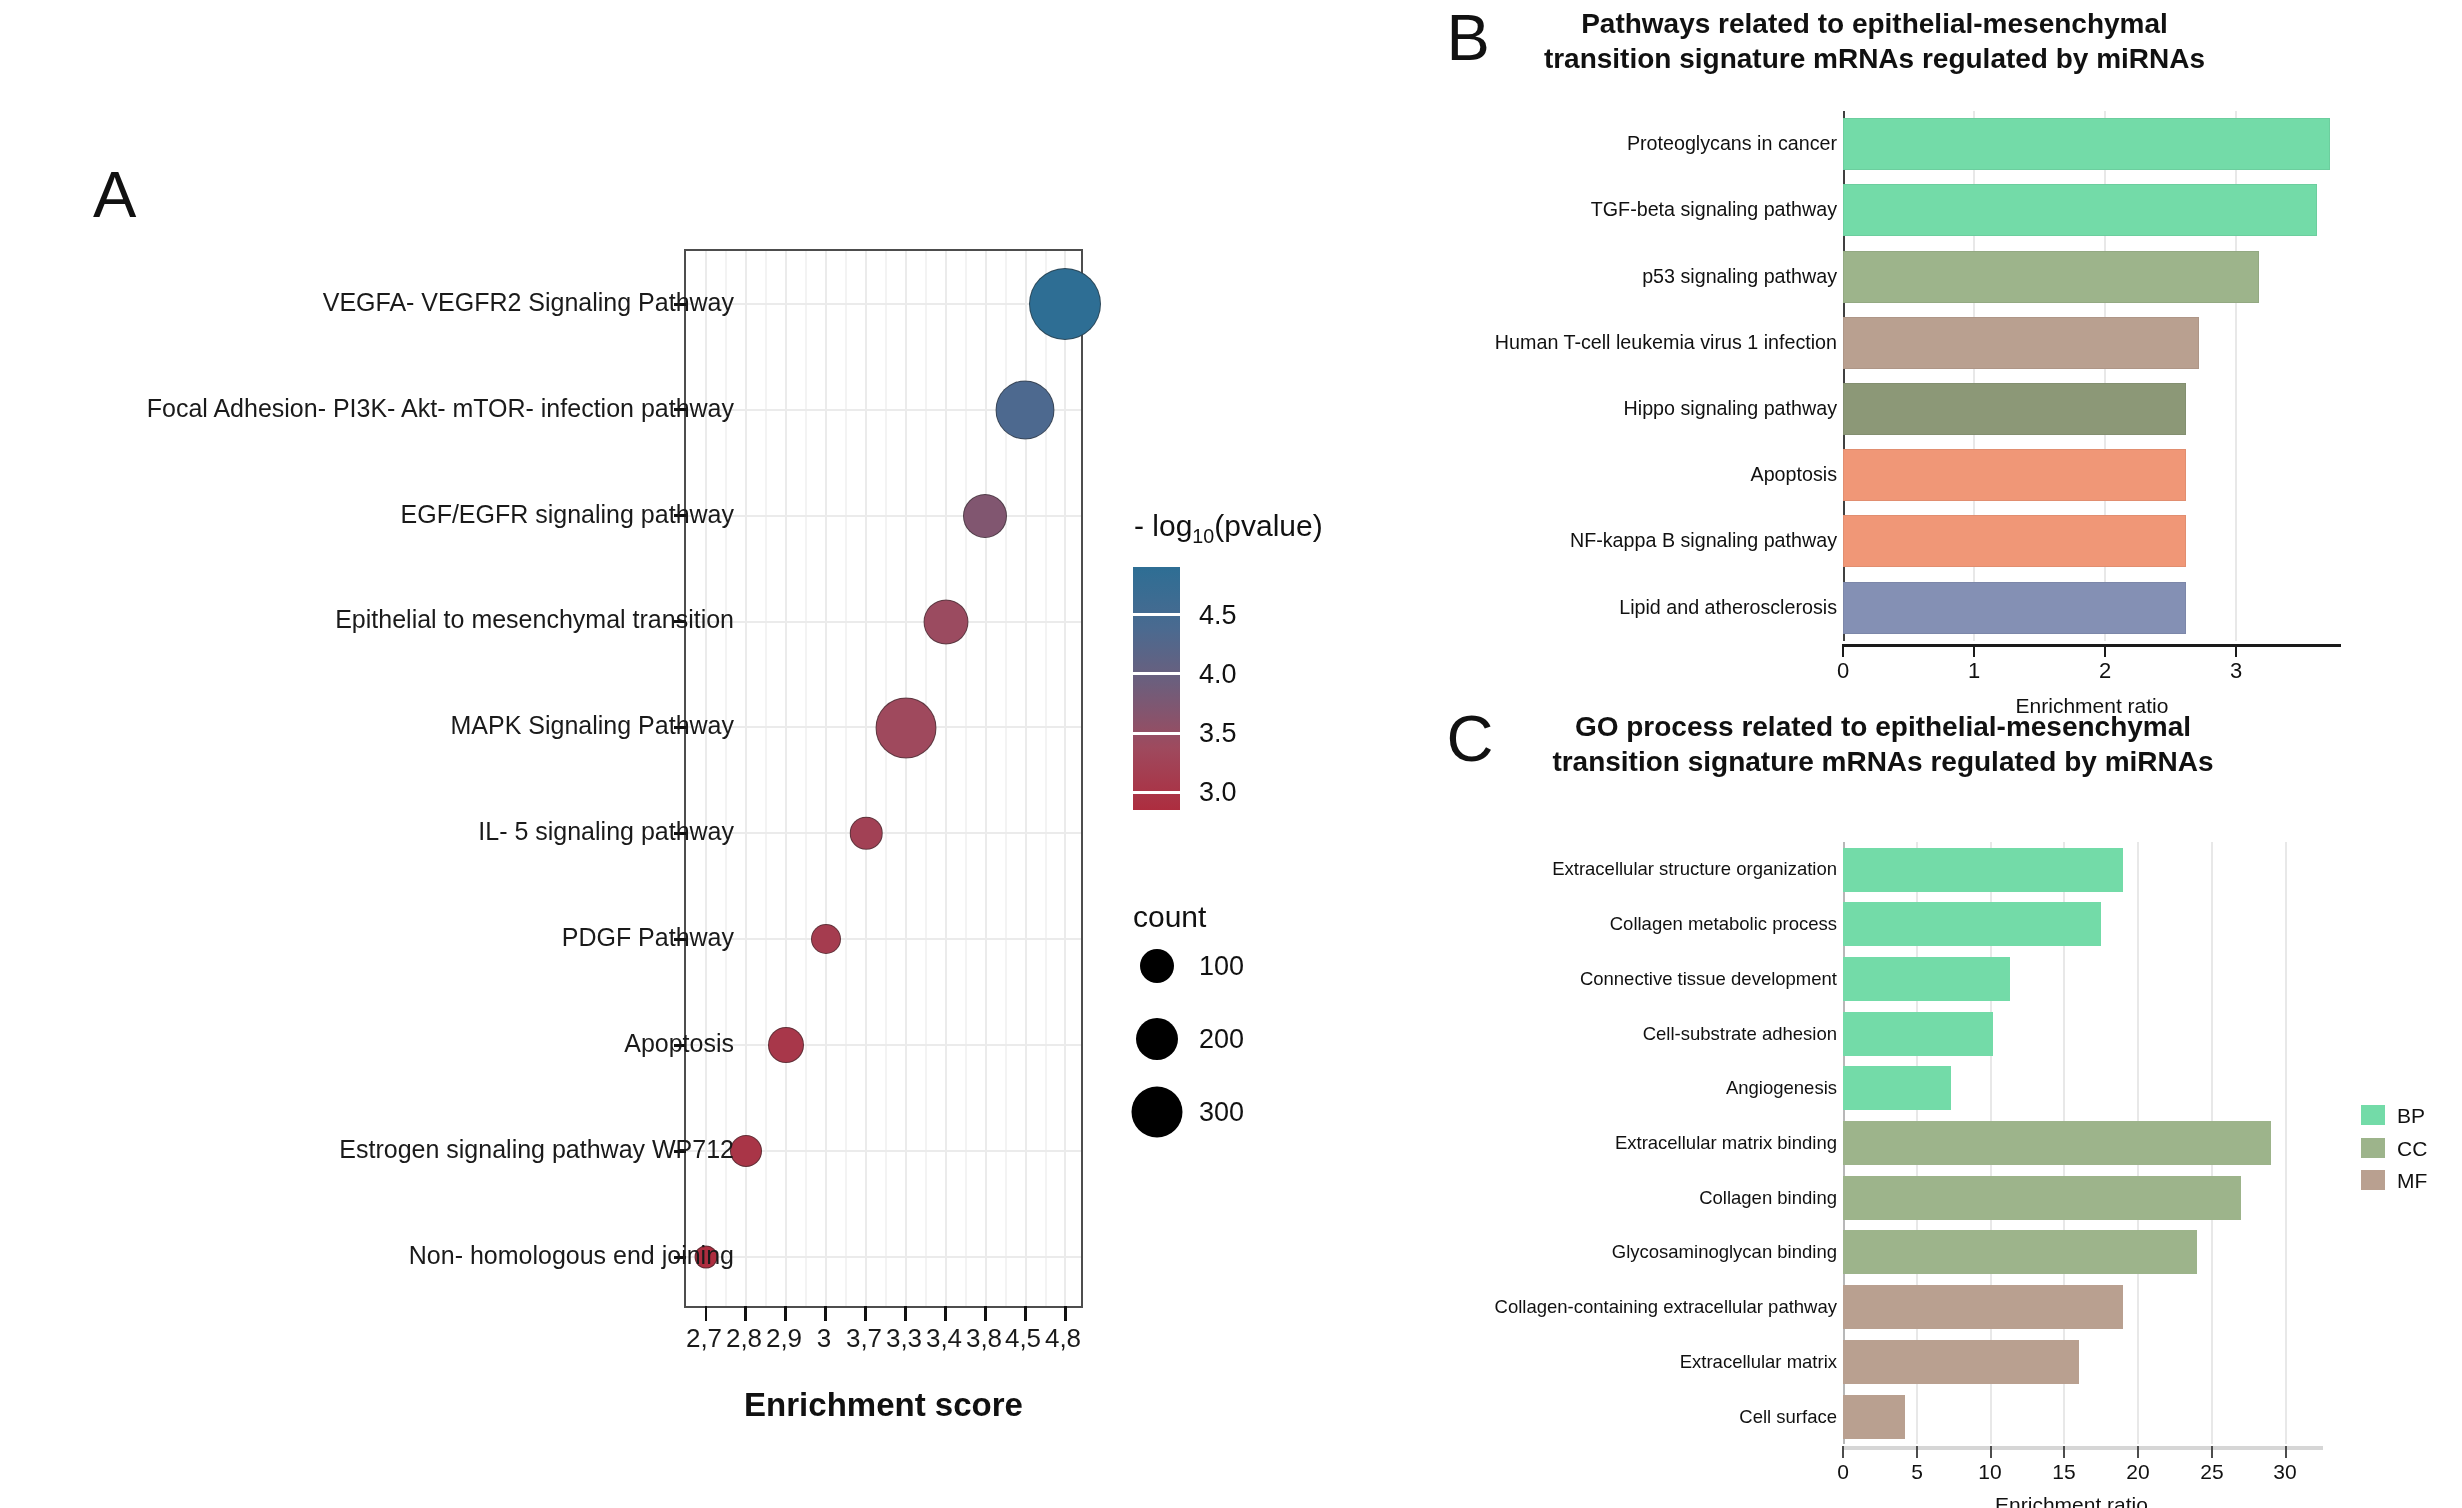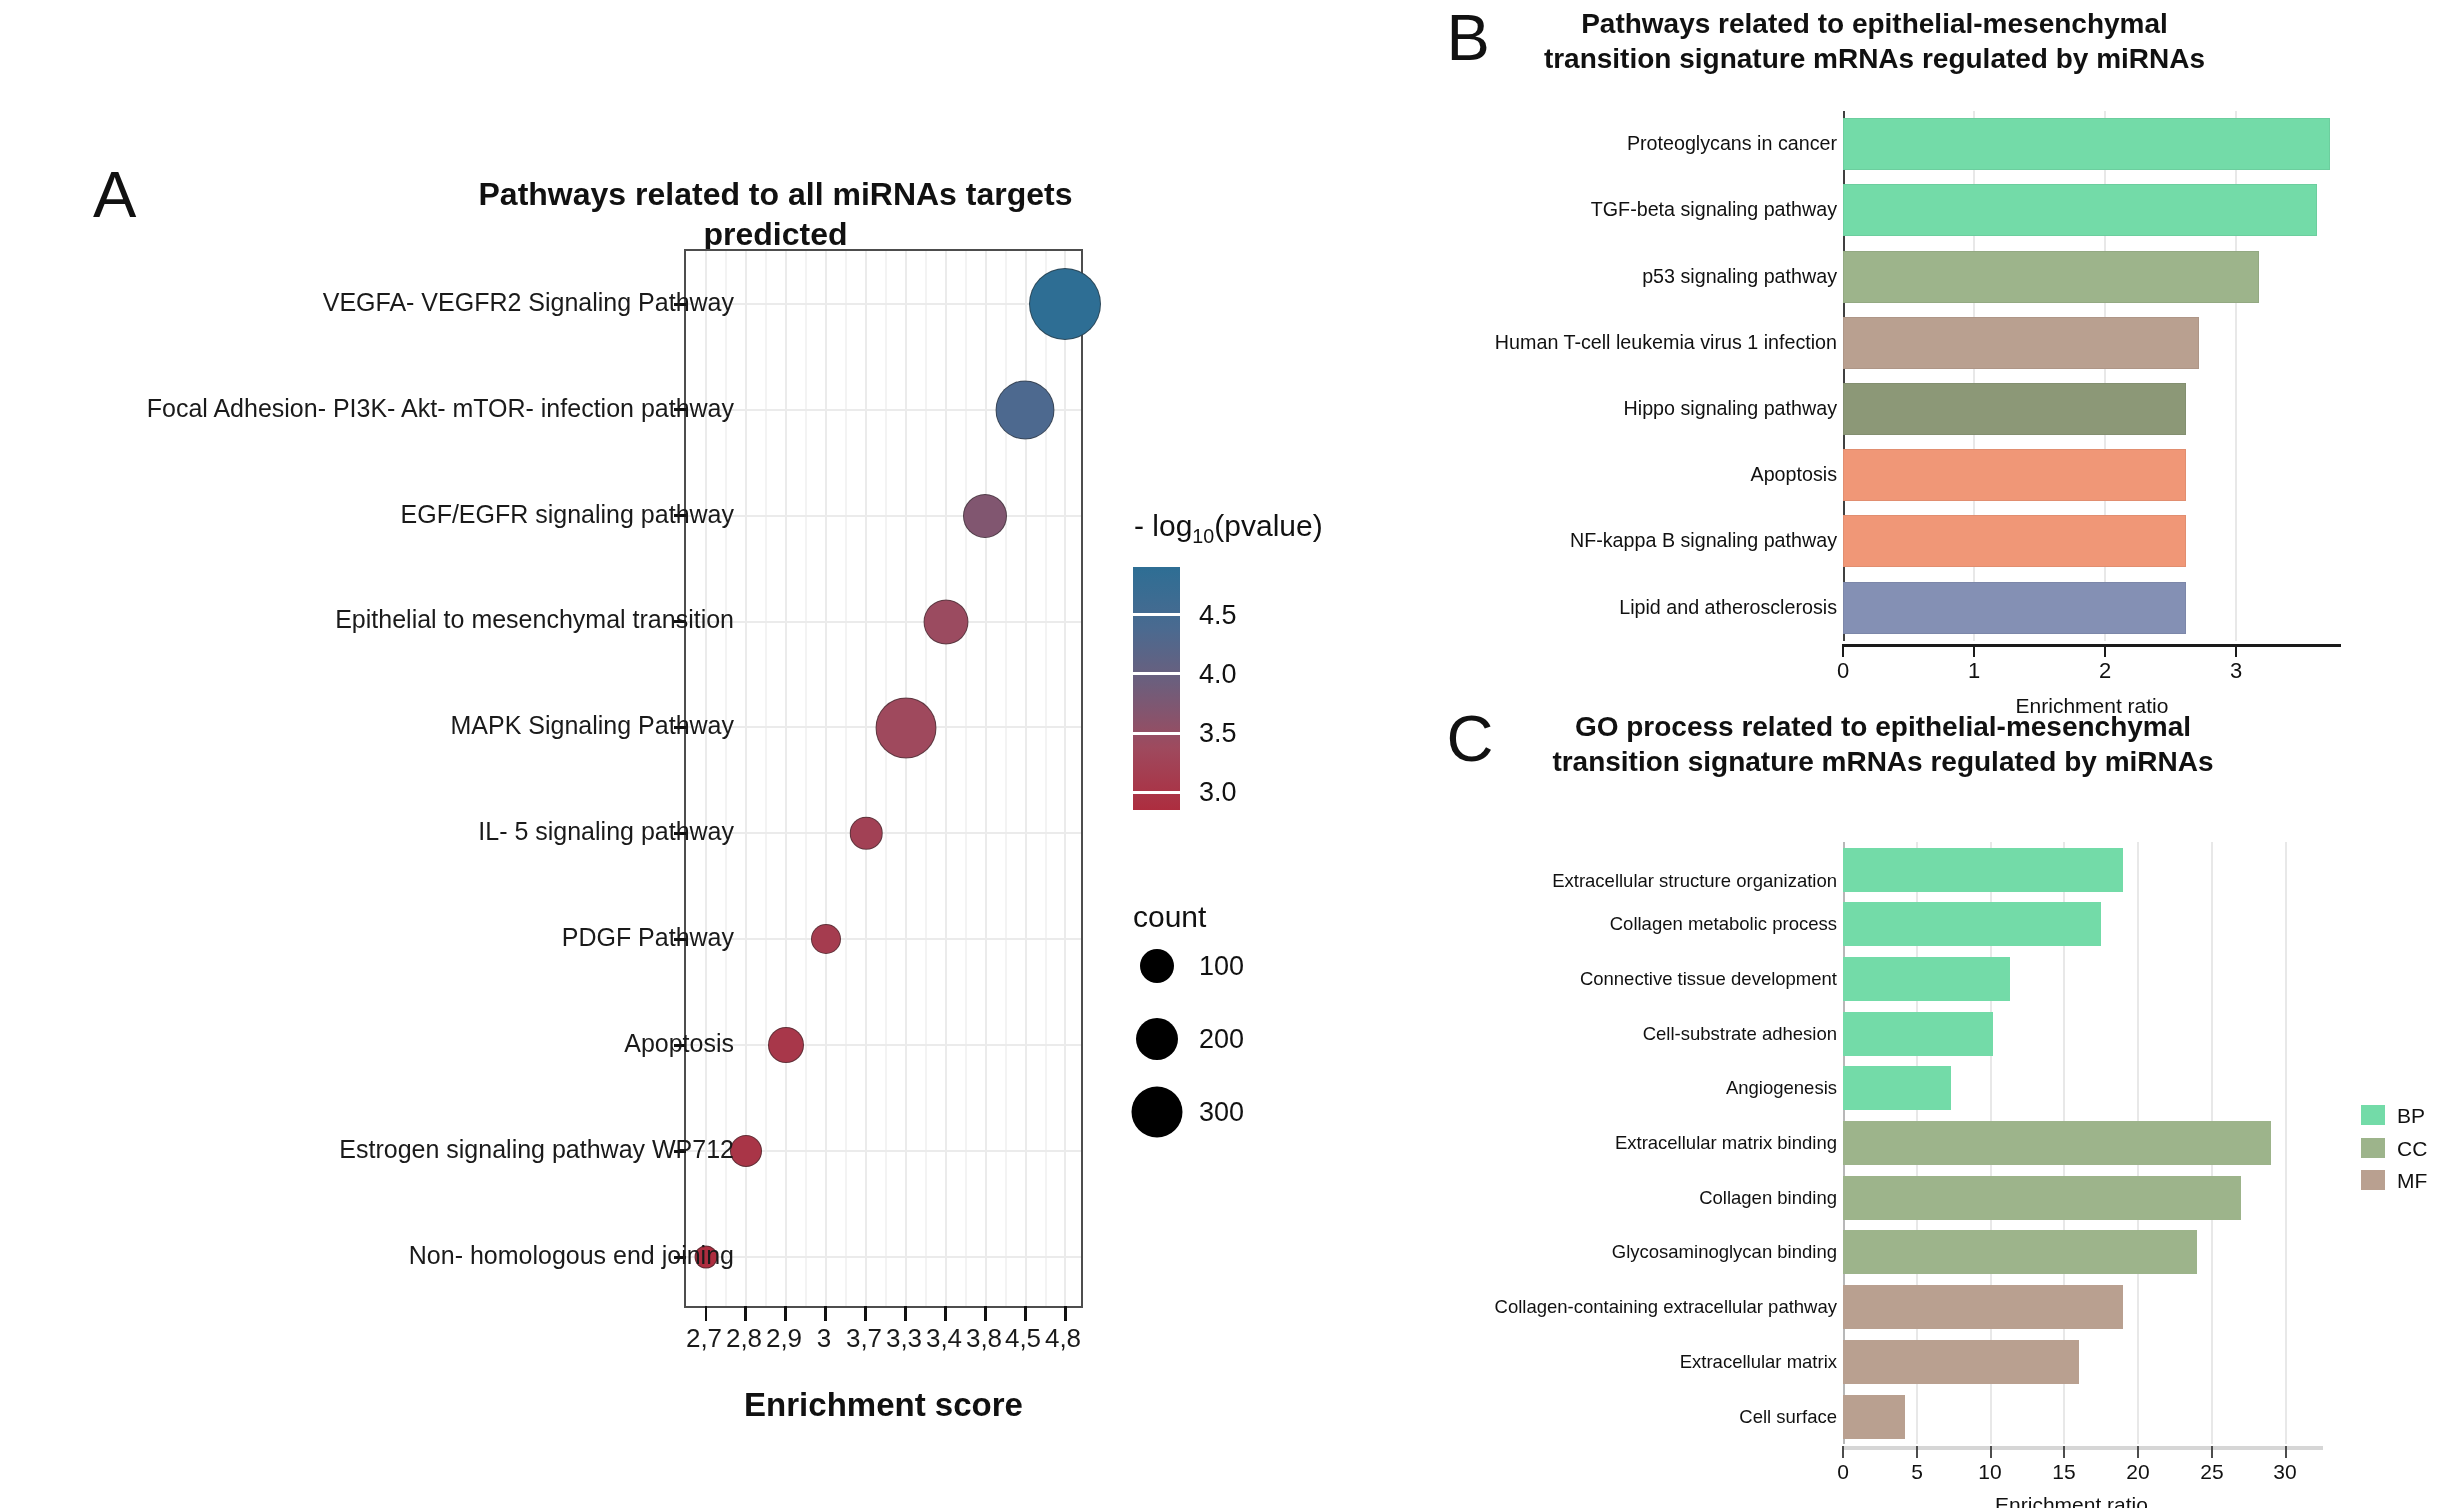--- a/index.html
+++ b/index.html
@@ -199,21 +199,20 @@
     font-size: 21px; color: #111;
     transform: translateY(-50%); line-height: 1;
   }
 </style>
 </head>
 <body>
 
 <div id="panel-a">
   <div class="panel-letter" style="left:93px; top:162px;">A</div>
 
-  <div class="chart-title" id="a-title">Pathways related to all miRNAs targets predicted</div>
 
   <div id="a-plotbox">
       <div class="a-vgrid" style="left: 19px;"></div>
       <div class="a-xtick" style="left: 18.5px;"></div>
       <div class="a-vgrid" style="left: 59px;"></div>
       <div class="a-xtick" style="left: 58px;"></div>
       <div class="a-vgrid" style="left: 99px;"></div>
       <div class="a-xtick" style="left: 98px;"></div>
       <div class="a-vgrid" style="left: 139px;"></div>
       <div class="a-xtick" style="left: 138px;"></div>
@@ -388,21 +387,21 @@
   <div id="c-axis">
       <div class="c-xtick" style="left: -0.9px;"></div>
       <div class="c-xtick" style="left: 73px;"></div>
       <div class="c-xtick" style="left: 147px;"></div>
       <div class="c-xtick" style="left: 220px;"></div>
       <div class="c-xtick" style="left: 294px;"></div>
       <div class="c-xtick" style="left: 368px;"></div>
       <div class="c-xtick" style="left: 442px;"></div>
     </div>
   <div id="c-xtitle" style="top: 810px;">Enrichment ratio</div>
-<div class="c-cat" style="top: 186px; margin-top: 12px;">Extracellular structure organization</div>
+<div class="c-cat" style="top: 186px;">Extracellular structure organization</div>
     <div class="c-cat" style="top: 241px;">Collagen metabolic process</div>
     <div class="c-cat" style="top: 296px;">Connective tissue development</div>
     <div class="c-cat" style="top: 351px;">Cell-substrate adhesion</div>
     <div class="c-cat" style="top: 405px;">Angiogenesis</div>
     <div class="c-cat" style="top: 460px;">Extracellular matrix binding</div>
     <div class="c-cat" style="top: 515px;">Collagen binding</div>
     <div class="c-cat" style="top: 569px;">Glycosaminoglycan binding</div>
     <div class="c-cat" style="top: 624px;">Collagen-containing extracellular pathway</div>
     <div class="c-cat" style="top: 679px;">Extracellular matrix</div>
     <div class="c-cat" style="top: 734px;">Cell surface</div>

